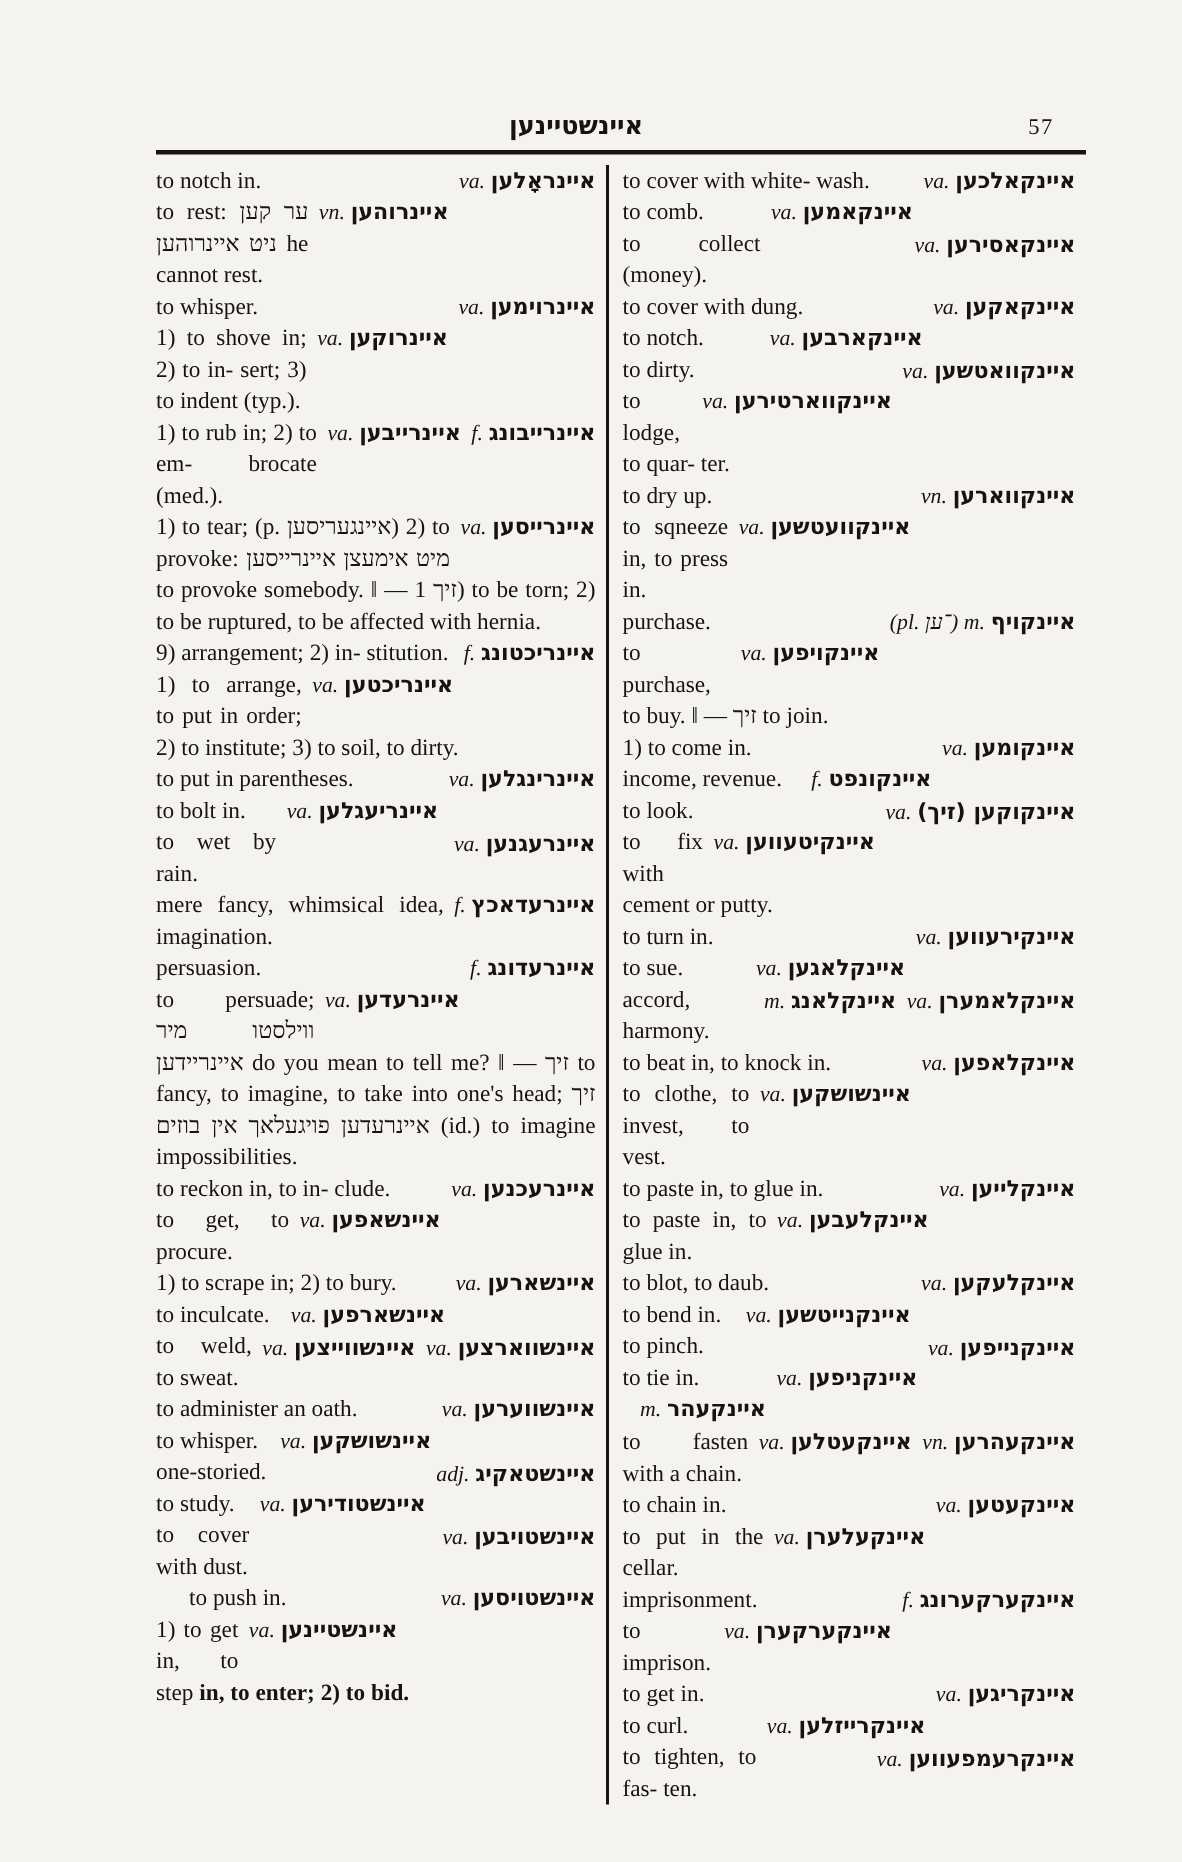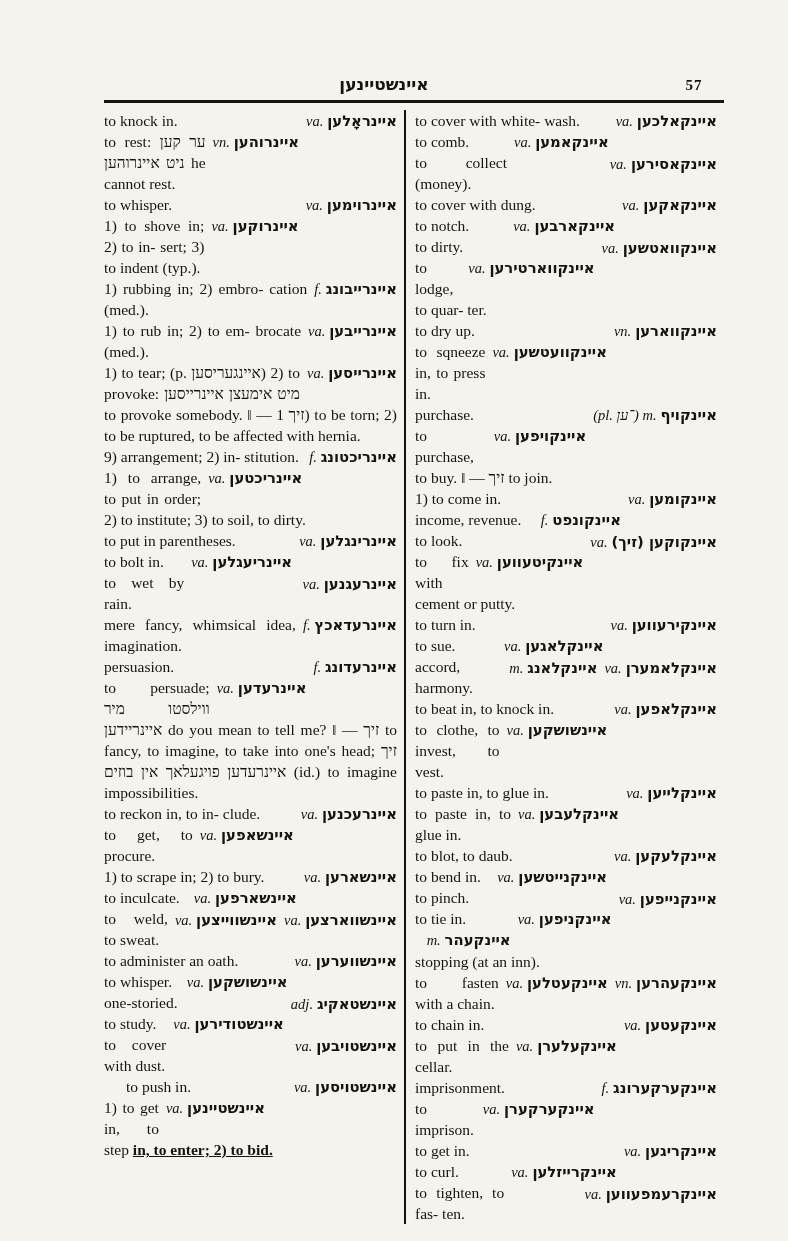--- a/index.html
+++ b/index.html
@@ -22,21 +22,21 @@
     padding-bottom: 6px;
   }
   .running-header .head-cell { flex: 1 1 0; text-align: center; }
   .head-hebrew {
     font-family: "DejaVu Sans", sans-serif;
     font-weight: bold; font-size: 17px;
     direction: rtl;
   }
   .page-num {
     width: 60px; text-align: center;
-    font-weight: bold; font-size: 15px;
+    font-weight: normal; font-size: 15px;
     letter-spacing: 1px;
   }
   .header-rule { border: 0; border-top: 3px solid #17140f; margin: 0 0 7px 0; height: 0; }
   
   .dict-body { display: flex; align-items: stretch; }
   .col { box-sizing: border-box; }
   .col-left  { width: 300px; padding-right: 7px; }
   .col-right { width: 311px; padding-left: 9px; }
   .divider { width: 2px; background: #17140f; flex: 0 0 2px; }
   
@@ -50,48 +50,48 @@
   }
   .entry .tag {
     font-style: italic;
     font-size: 14.5px;
   }
   .entry .word {
     font-family: "DejaVu Sans", sans-serif;
     font-weight: bold; font-size: 14.8px;
     direction: rtl; unicode-bidi: isolate;
   }
-  .entry .en2 { font-weight: bold; text-decoration: underline; }
+  .entry .en2 { font-weight: bold; }
   .entry.indent { text-indent: 22px; }
 </style>
 </head>
 <body>
 
 <div class="sheet">
 
   <div class="running-header">
     <div class="head-cell">
       <span class="head-hebrew">איינשטיינען</span>
     </div>
     <div class="page-num">57</div>
   </div>
 
   <hr class="header-rule">
 
   <div class="dict-body">
     <div class="col col-left">
-  <div class="entry"><span class="hw"><i class="tag">va.</i> <b class="word">איינראָלען</b></span><span class="en">to knock in.</span> </div>
+  <div class="entry"><span class="hw"><i class="tag">va.</i> <b class="word">איינראָלען</b></span><span class="en">to notch in.</span> </div>
 
   <div class="entry"><span class="hw"><i class="tag">vn.</i> <b class="word">איינרוהען</b></span><span class="en">to rest: ער קען ניט איינרוהען he cannot rest.</span> </div>
 
   <div class="entry"><span class="hw"><i class="tag">va.</i> <b class="word">איינרוימען</b></span><span class="en">to whisper.</span> </div>
 
   <div class="entry"><span class="hw"><i class="tag">va.</i> <b class="word">איינרוקען</b></span><span class="en">1) to shove in; 2) to in- sert; 3) to indent (typ.).</span> </div>
 
-  <div class="entry"><span class="hw"><i class="tag">f.</i> <b class="word">איינרייבונג</b></span><span class="en">1) rubbing in; 2) embro- cation (med.).</span> </div>
+  <div class="entry"><span class="hw"><i class="tag">f.</i> <b class="word">איינרייבונג</b></span> </div>
 
   <div class="entry"><span class="hw"><i class="tag">va.</i> <b class="word">איינרייבען</b></span><span class="en">1) to rub in; 2) to em- brocate (med.).</span> </div>
 
   <div class="entry"><span class="hw"><i class="tag">va.</i> <b class="word">איינרייסען</b></span><span class="en">1) to tear; (p. איינגעריסען) 2) to provoke: מיט אימעצן איינרייסען to provoke somebody. ‖ — זיך 1) to be torn; 2) to be ruptured, to be affected with hernia.</span> </div>
 
   <div class="entry"><span class="hw"><i class="tag">f.</i> <b class="word">איינריכטונג</b></span><span class="en">9) arrangement; 2) in- stitution.</span> </div>
 
   <div class="entry"><span class="hw"><i class="tag">va.</i> <b class="word">איינריכטען</b></span><span class="en">1) to arrange, to put in order; 2) to institute; 3) to soil, to dirty.</span> </div>
 
   <div class="entry"><span class="hw"><i class="tag">va.</i> <b class="word">איינרינגלען</b></span><span class="en">to put in parentheses.</span> </div>
@@ -181,21 +181,21 @@
   <div class="entry"><span class="hw"><i class="tag">va.</i> <b class="word">איינקלעבען</b></span><span class="en">to paste in, to glue in.</span> </div>
 
   <div class="entry"><span class="hw"><i class="tag">va.</i> <b class="word">איינקלעקען</b></span><span class="en">to blot, to daub.</span> </div>
 
   <div class="entry"><span class="hw"><i class="tag">va.</i> <b class="word">איינקנייטשען</b></span><span class="en">to bend in.</span> </div>
 
   <div class="entry"><span class="hw"><i class="tag">va.</i> <b class="word">איינקנייפען</b></span><span class="en">to pinch.</span> </div>
 
   <div class="entry"><span class="hw"><i class="tag">va.</i> <b class="word">איינקניפען</b></span><span class="en">to tie in.</span> </div>
 
-  <div class="entry"><span class="hw"><i class="tag">m.</i> <b class="word">איינקעהר</b></span><span class="en">stopping (at an inn).</span> </div>
+  <div class="entry"><span class="hw"><i class="tag">m.</i> <b class="word">איינקעהר</b></span> </div>
 
   <div class="entry"><span class="hw"><i class="tag">vn.</i> <b class="word">איינקעהרען</b></span> </div>
 
   <div class="entry"><span class="hw"><i class="tag">va.</i> <b class="word">איינקעטלען</b></span><span class="en">to fasten with a chain.</span> </div>
 
   <div class="entry"><span class="hw"><i class="tag">va.</i> <b class="word">איינקעטען</b></span><span class="en">to chain in.</span> </div>
 
   <div class="entry"><span class="hw"><i class="tag">va.</i> <b class="word">איינקעלערן</b></span><span class="en">to put in the cellar.</span> </div>
 
   <div class="entry"><span class="hw"><i class="tag">f.</i> <b class="word">איינקערקערונג</b></span><span class="en">imprisonment.</span> </div>

